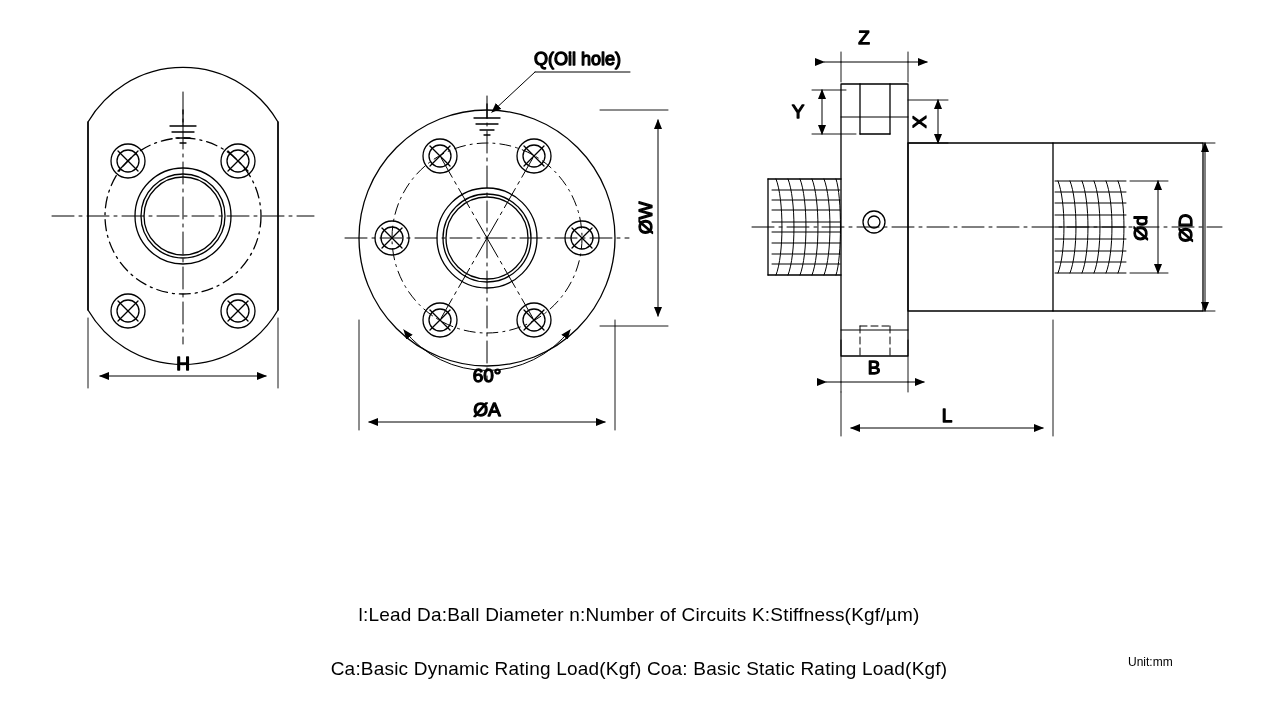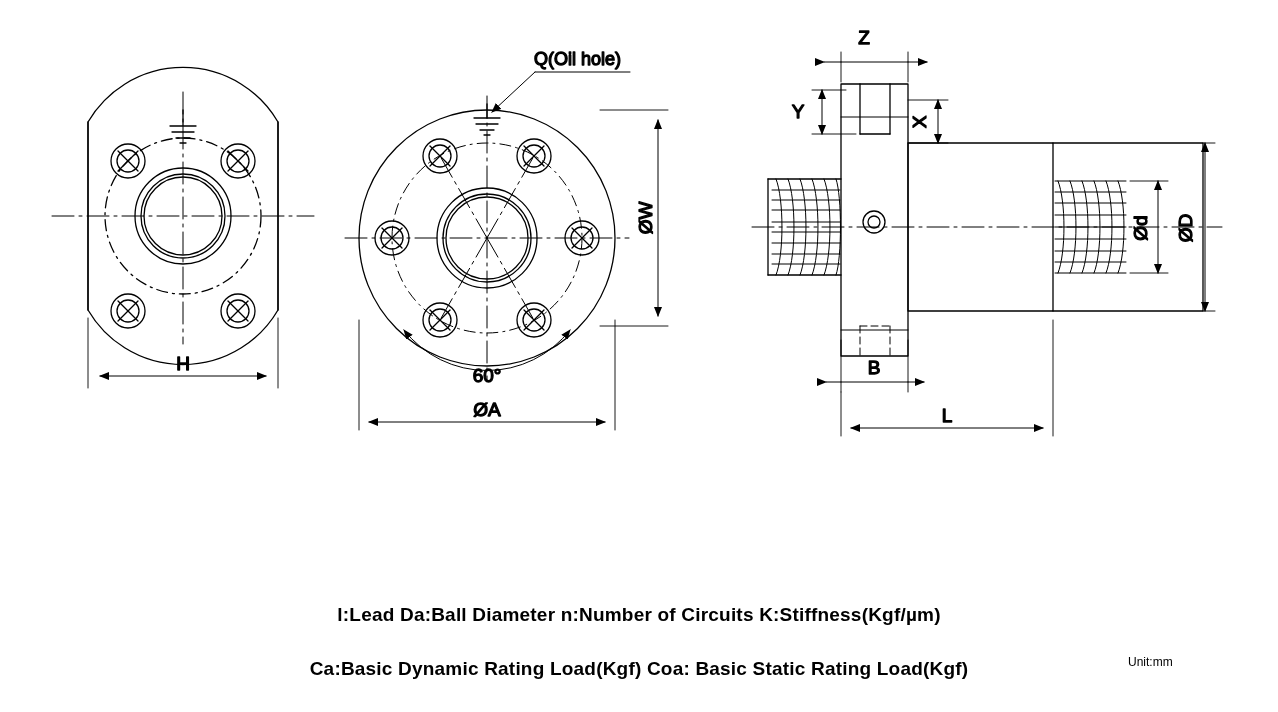--- a/index.html
+++ b/index.html
@@ -25,21 +25,20 @@
     width: 1278px;
     height: 712px;
   }
   .legend {
     position: absolute;
     left: 0;
     width: 1278px;
     text-align: center;
     font-size: 19px;
     letter-spacing: 0.2px;
-    font-weight: bold;
   }
   .legend-line1 { top: 604px; }
   .legend-line2 { top: 658px; }
   .unit {
     position: absolute;
     left: 1128px;
     top: 655px;
     font-size: 12px;
   }
   svg text {

